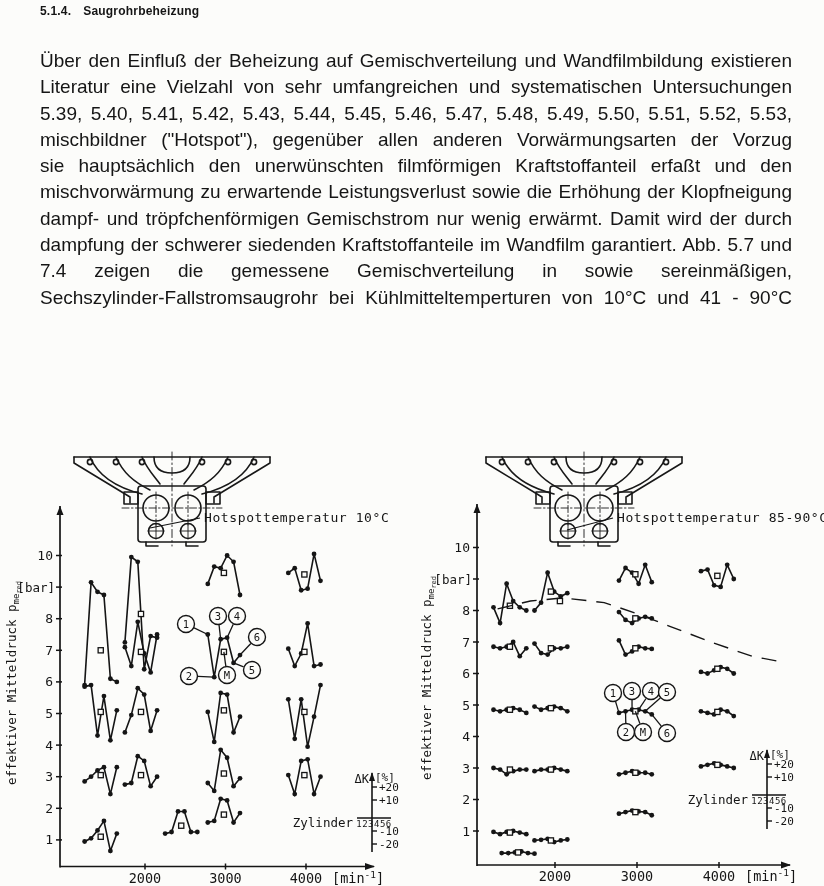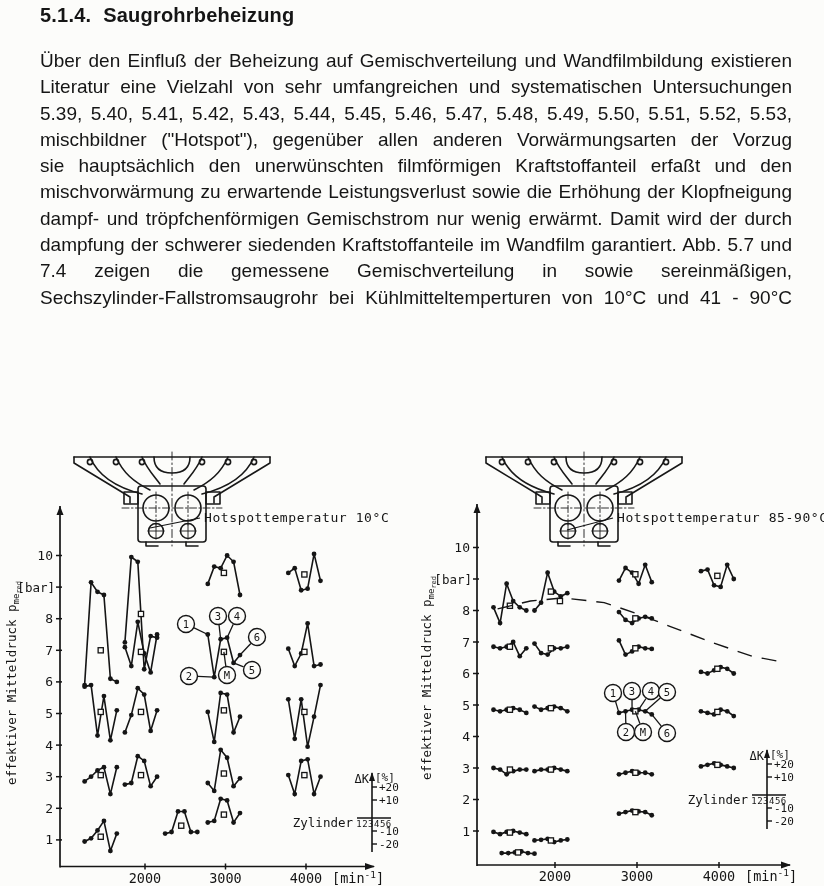--- a/index.html
+++ b/index.html
@@ -2,21 +2,21 @@
 <html><head>
 <meta charset="utf-8">
 <style>
   html,body{margin:0;padding:0}
   body{
     width:824px;height:886px;position:relative;overflow:hidden;
     background:#fcfcfa;color:#151515;
     font-family:"Liberation Sans",sans-serif;
     -webkit-font-smoothing:antialiased;
   }
-  .heading{position:absolute;left:40px;top:4px;font-size:20px;font-weight:bold;letter-spacing:.2px}
+  .heading{position:absolute;left:40px;top:4px;font-size:12px;font-weight:bold;letter-spacing:.2px}
   .heading .num{margin-right:12px}
   .para{position:absolute;left:40px;top:48px;width:752px;font-size:19px}
   .pline{height:26.3px;line-height:26.3px;text-align:justify;text-align-last:justify;overflow:hidden}
   .pline.last{text-align-last:left}
   .pline b{font-weight:normal}
   .fig{position:absolute;top:448px}
   .fig svg{display:block}
   #fig-left{left:0}
   #fig-right{left:415px}
   svg text{fill:#151515}

